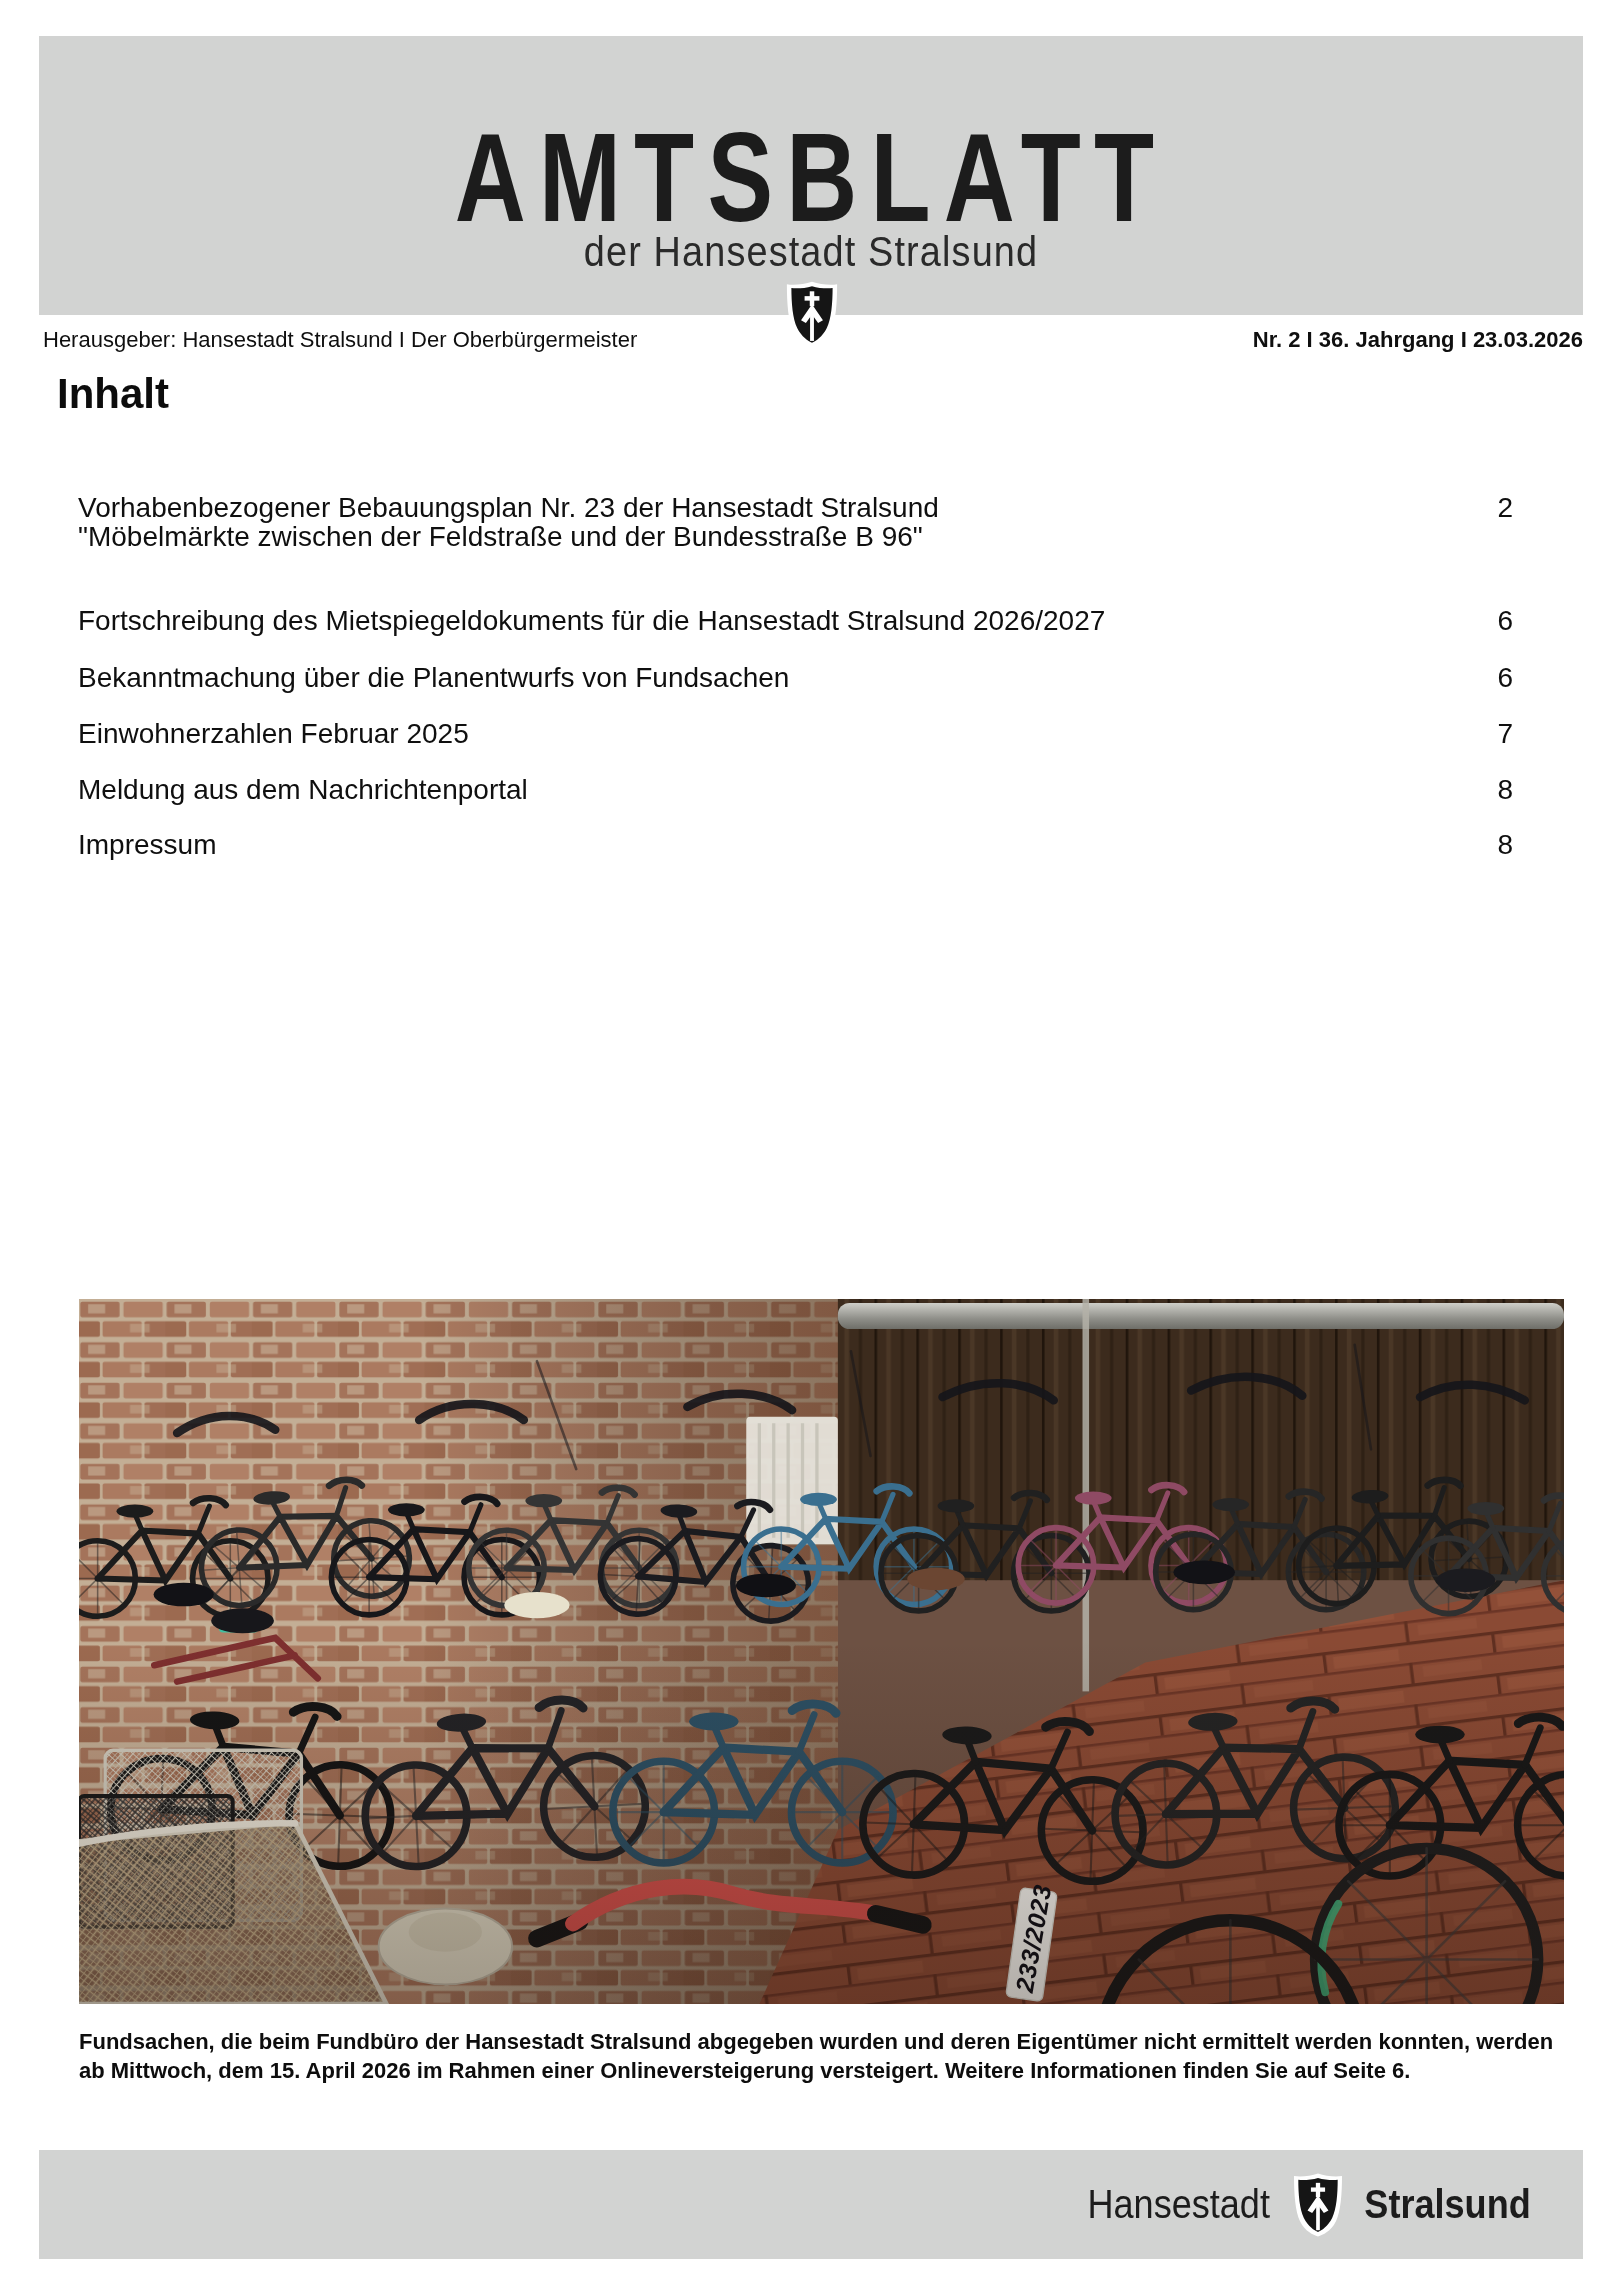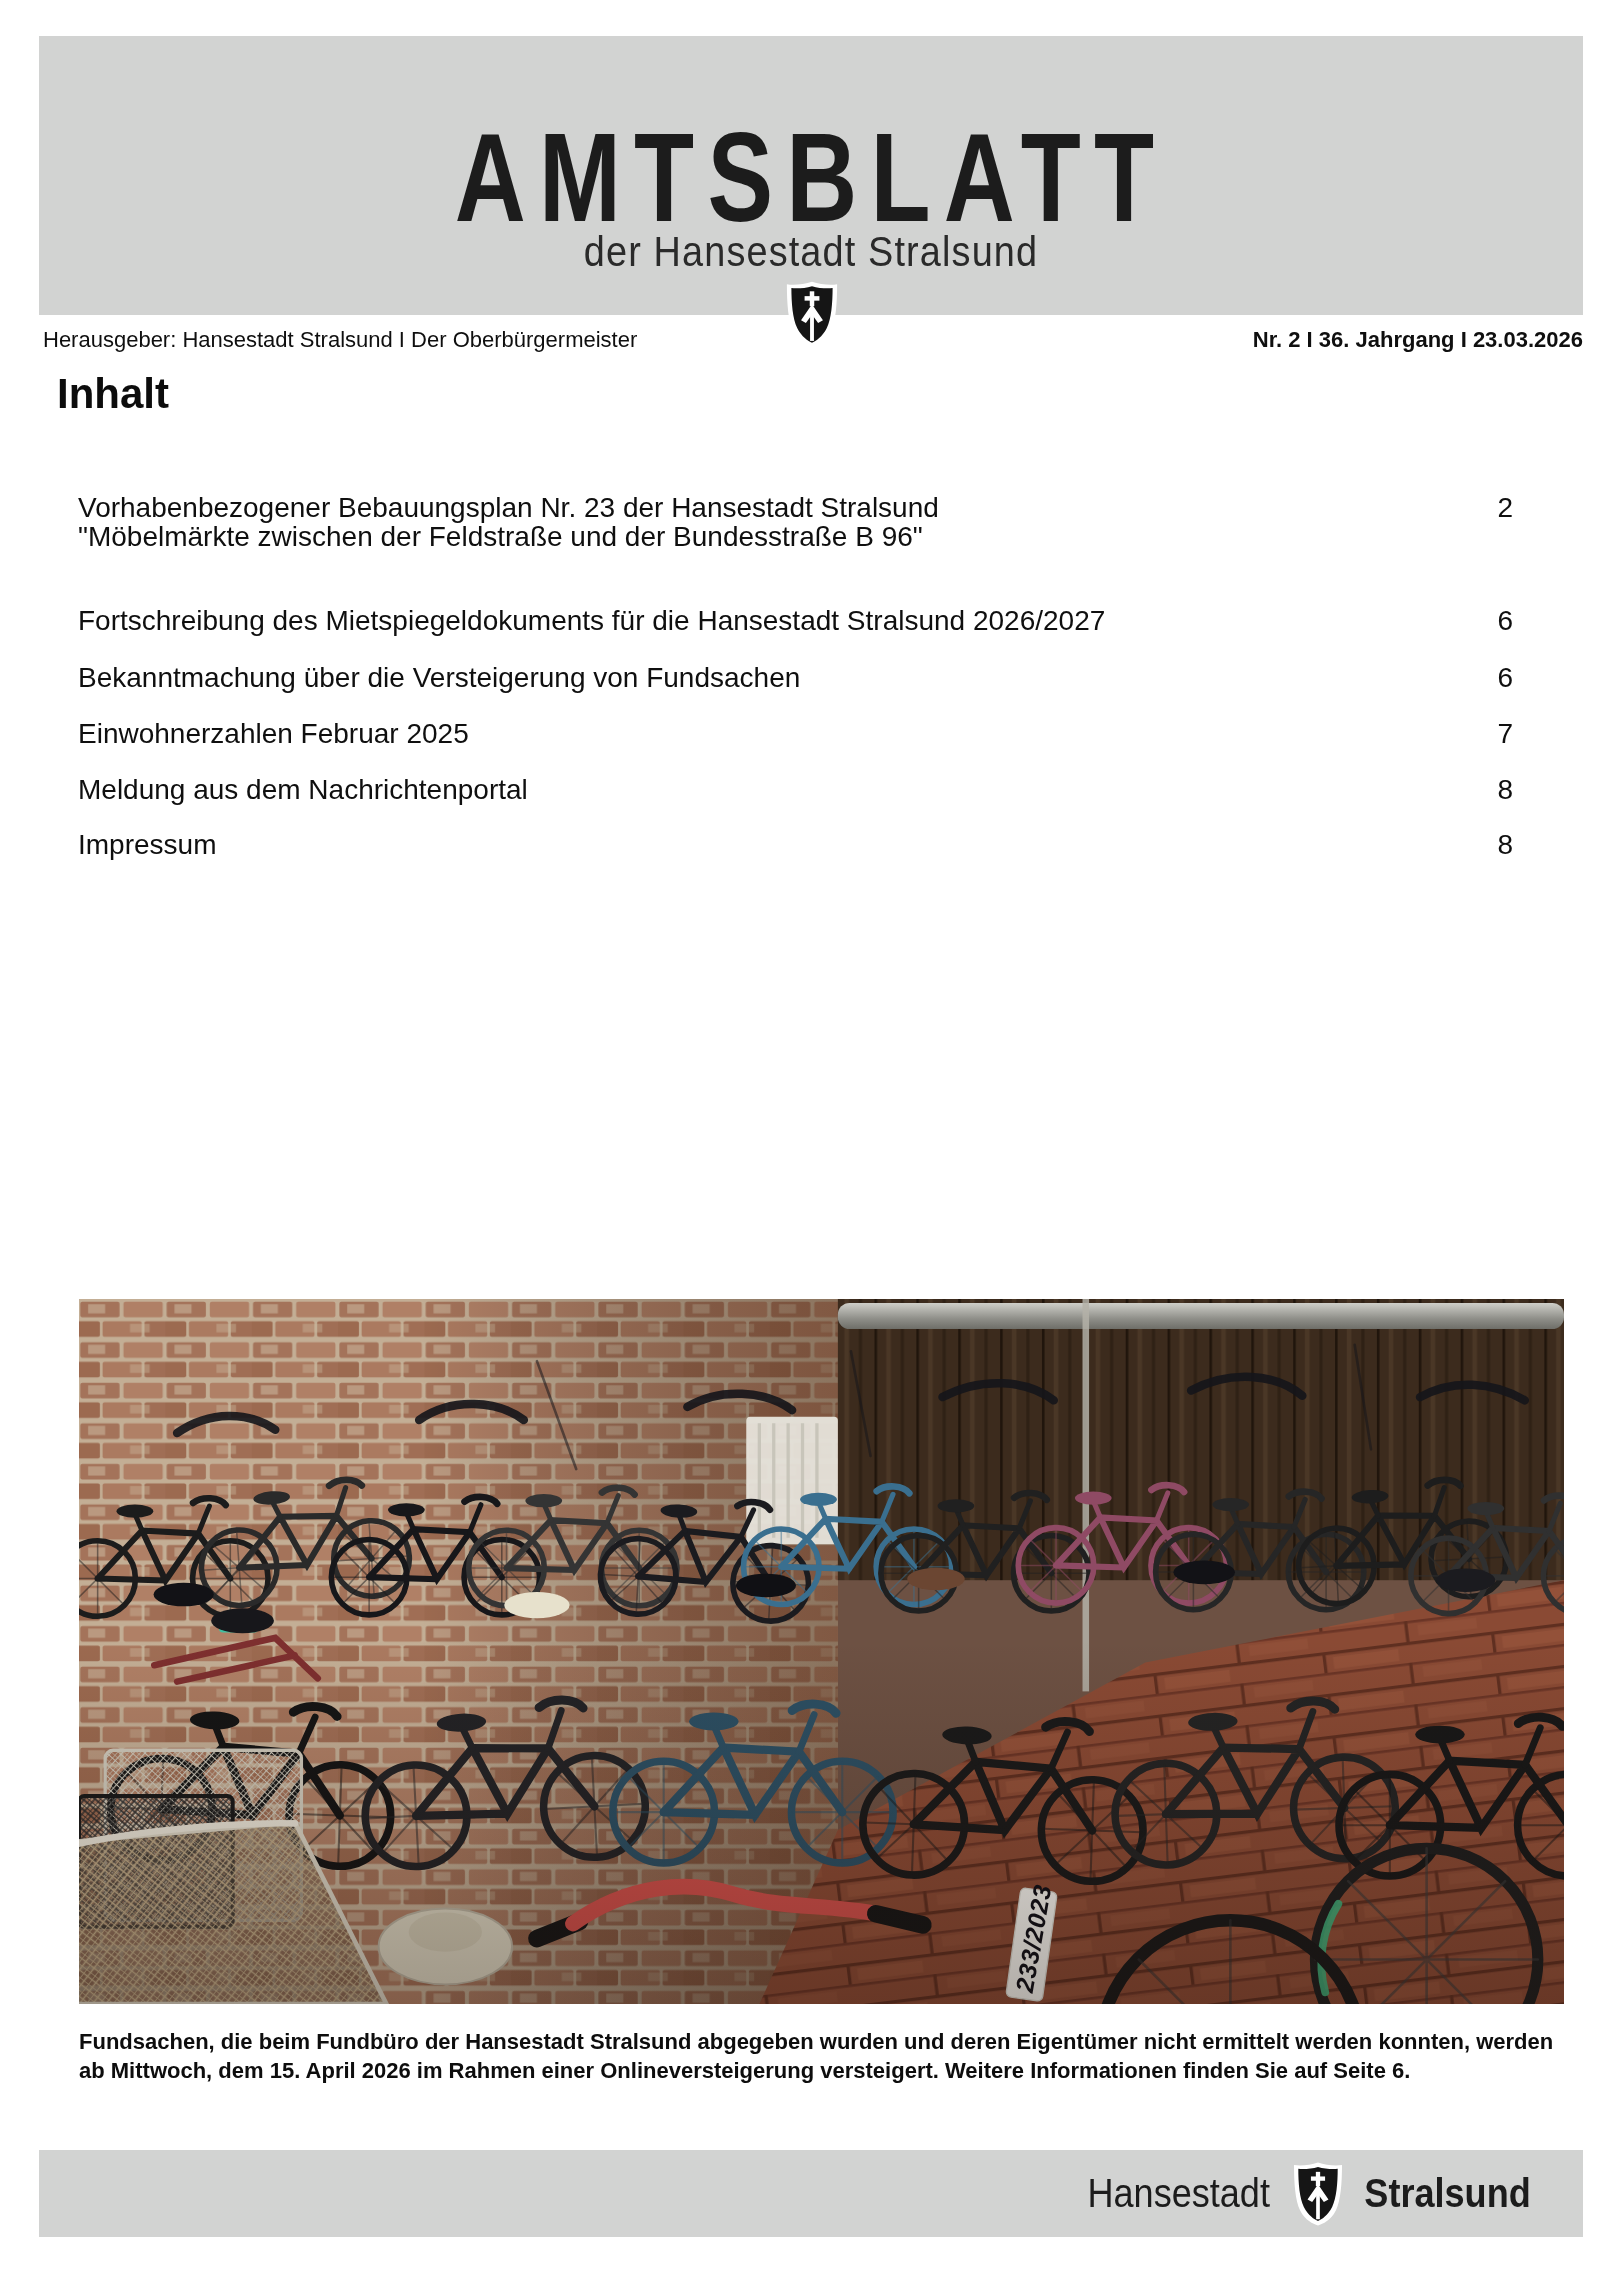--- a/index.html
+++ b/index.html
@@ -53,21 +53,21 @@
     background:#6d5143;overflow:hidden;
   }
   .photo svg{display:block;}
   
   .caption{
     position:absolute;left:79px;top:2027px;width:1490px;
     font-size:22px;line-height:29px;font-weight:700;color:#0d0d0d;
   }
   
   .footer-band{
-    position:absolute;left:39px;top:2150px;width:1544px;height:87px;
+    position:absolute;left:39px;top:2150px;width:1544px;height:109px;
     background:var(--band,#d2d3d2);
   }
   .footer-logo{
     position:absolute;right:41px;top:50%;transform:translateY(-50%);
     display:flex;align-items:center;gap:9.2px;
   }
   .footer-light{font-size:41px;font-weight:300;color:#1c1c1c;transform:scaleX(0.88);white-space:nowrap;}
   .footer-bold{font-size:41px;font-weight:700;color:#1c1c1c;transform:scaleX(0.88);white-space:nowrap;}
   .footer-shield{width:52px;height:64px;}
 </style>
@@ -111,21 +111,21 @@
 
   <div class="toc-row" style="top:606px">
     <div class="toc-titles">
       <div>Fortschreibung des Mietspiegeldokuments für die Hansestadt Stralsund 2026/2027</div>
     </div>
     <div class="toc-page">6</div>
   </div>
 
   <div class="toc-row" style="top:663px">
     <div class="toc-titles">
-      <div>Bekanntmachung über die Versteigerung von Fundsachen</div>
+      <div>Bekanntmachung über die Planentwurfs von Fundsachen</div>
     </div>
     <div class="toc-page">6</div>
   </div>
 
   <div class="toc-row" style="top:719px">
     <div class="toc-titles">
       <div>Einwohnerzahlen Februar 2025</div>
     </div>
     <div class="toc-page">7</div>
   </div>

